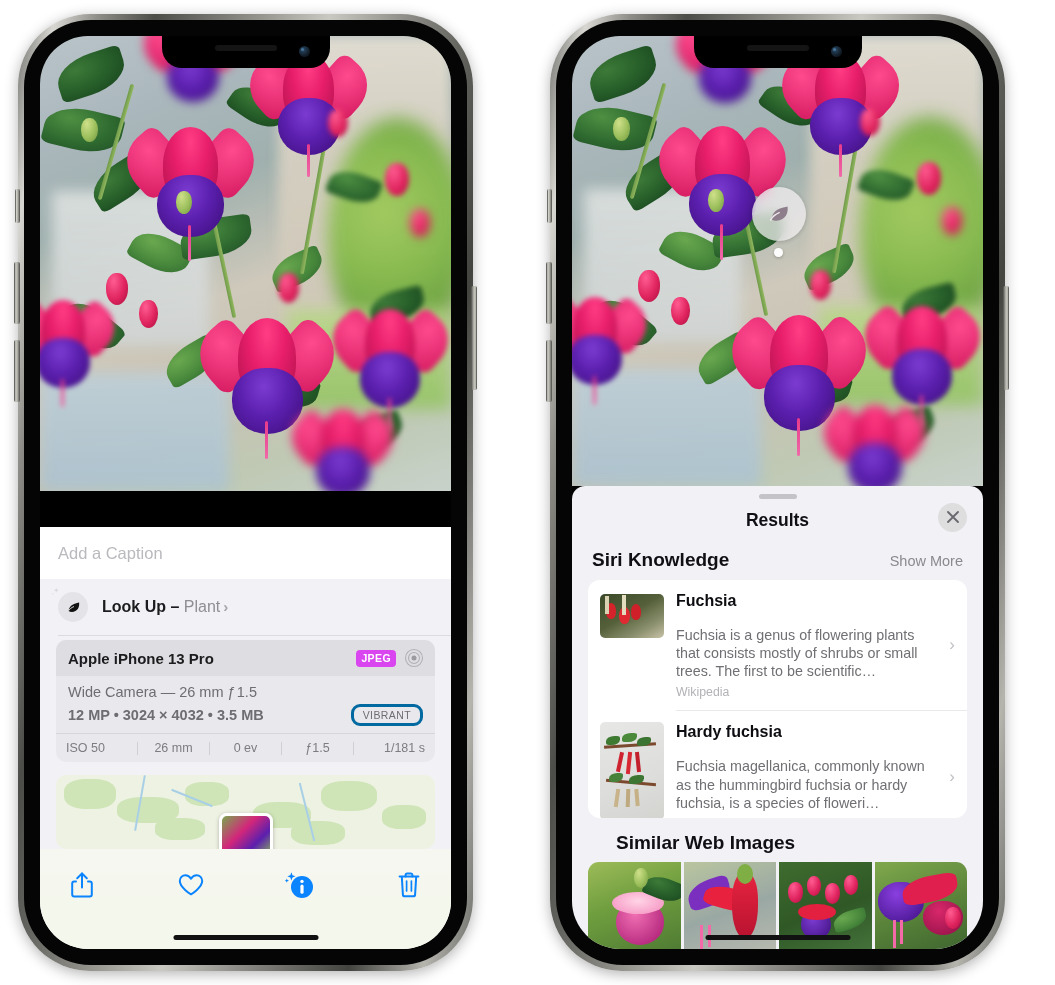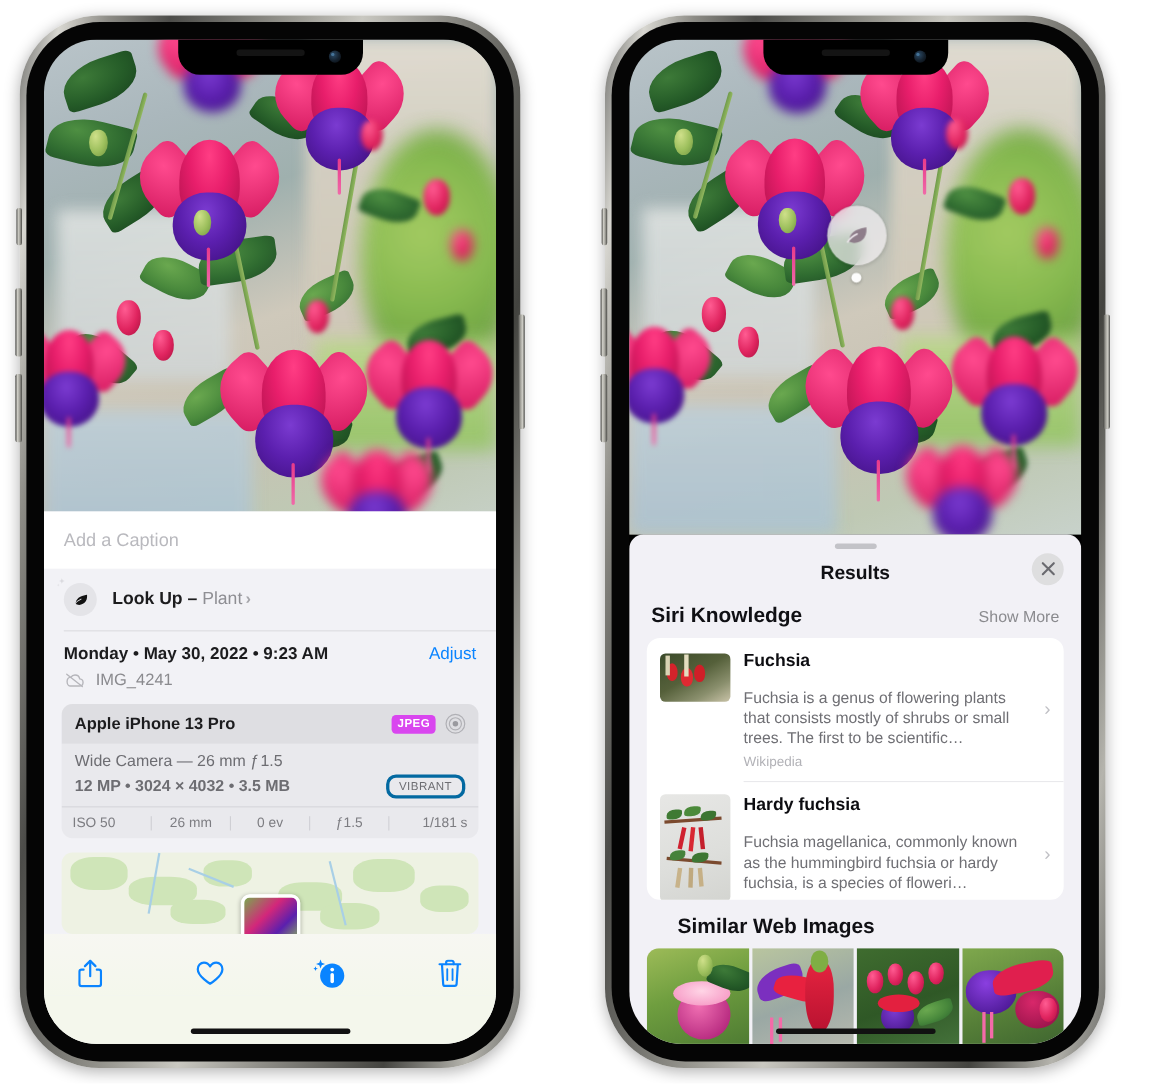--- a/index.html
+++ b/index.html
@@ -275,33 +275,20 @@
           </div>
           <svg class="sparkles" viewBox="0 0 24 24" style="position:absolute;left:10px;top:8px;width:20px;height:18px;">
             <path d="M7 1l.9 2.4L10.3 4.3 7.9 5.2 7 7.6 6.1 5.2 3.7 4.3 6.1 3.4z" fill="#d9d9de"></path>
             <path d="M2.6 7.4l.5 1.3 1.3.5-1.3.5-.5 1.3-.5-1.3L.8 9.2l1.3-.5z" fill="#e2e2e6"></path>
           </svg>
           <div class="lookup-text"><span>Look Up – </span><span class="sub">Plant</span><span class="chev">›</span></div>
         </div>
 
         <div class="hr"></div>
 
-        <div class="meta">
-          <div class="meta-line1">
-            <div class="meta-date">Monday • May 30, 2022 • 9:23 AM</div>
-            <div class="meta-adjust">Adjust</div>
-          </div>
-          <div class="meta-line2">
-            <svg width="20" height="15" viewBox="0 0 24 18">
-              <path d="M6.6 15.2h10.2c2.6 0 4.2-1.7 4.2-3.9 0-2.1-1.5-3.7-3.6-3.9-.5-2.6-2.6-4.3-5.2-4.3-1.9 0-3.5.9-4.4 2.4-2.4.2-4.2 2.1-4.2 4.8 0 2.8 1.5 4.9 3 4.9z" fill="none" stroke="#b6b6bb" stroke-width="1.5"></path>
-              <path d="M3.2 2.4l17 13.4" stroke="#b6b6bb" stroke-width="1.5" stroke-linecap="round"></path>
-            </svg>
-            <div class="meta-file">IMG_4241</div>
-          </div>
-        </div>
 
         <div class="exif-card">
           <div class="exif-head">
             <div class="exif-dev">Apple iPhone 13 Pro</div>
             <div class="exif-right">
               <div class="tag-jpeg">JPEG</div>
               <svg width="20" height="20" viewBox="0 0 24 24">
                 <circle cx="12" cy="12" r="10.2" fill="none" stroke="#b0b0b5" stroke-width="1.3"></circle>
                 <circle cx="12" cy="12" r="6.6" fill="none" stroke="#b0b0b5" stroke-width="1.3"></circle>
                 <circle cx="12" cy="12" r="3" fill="#9a9a9f"></circle>

